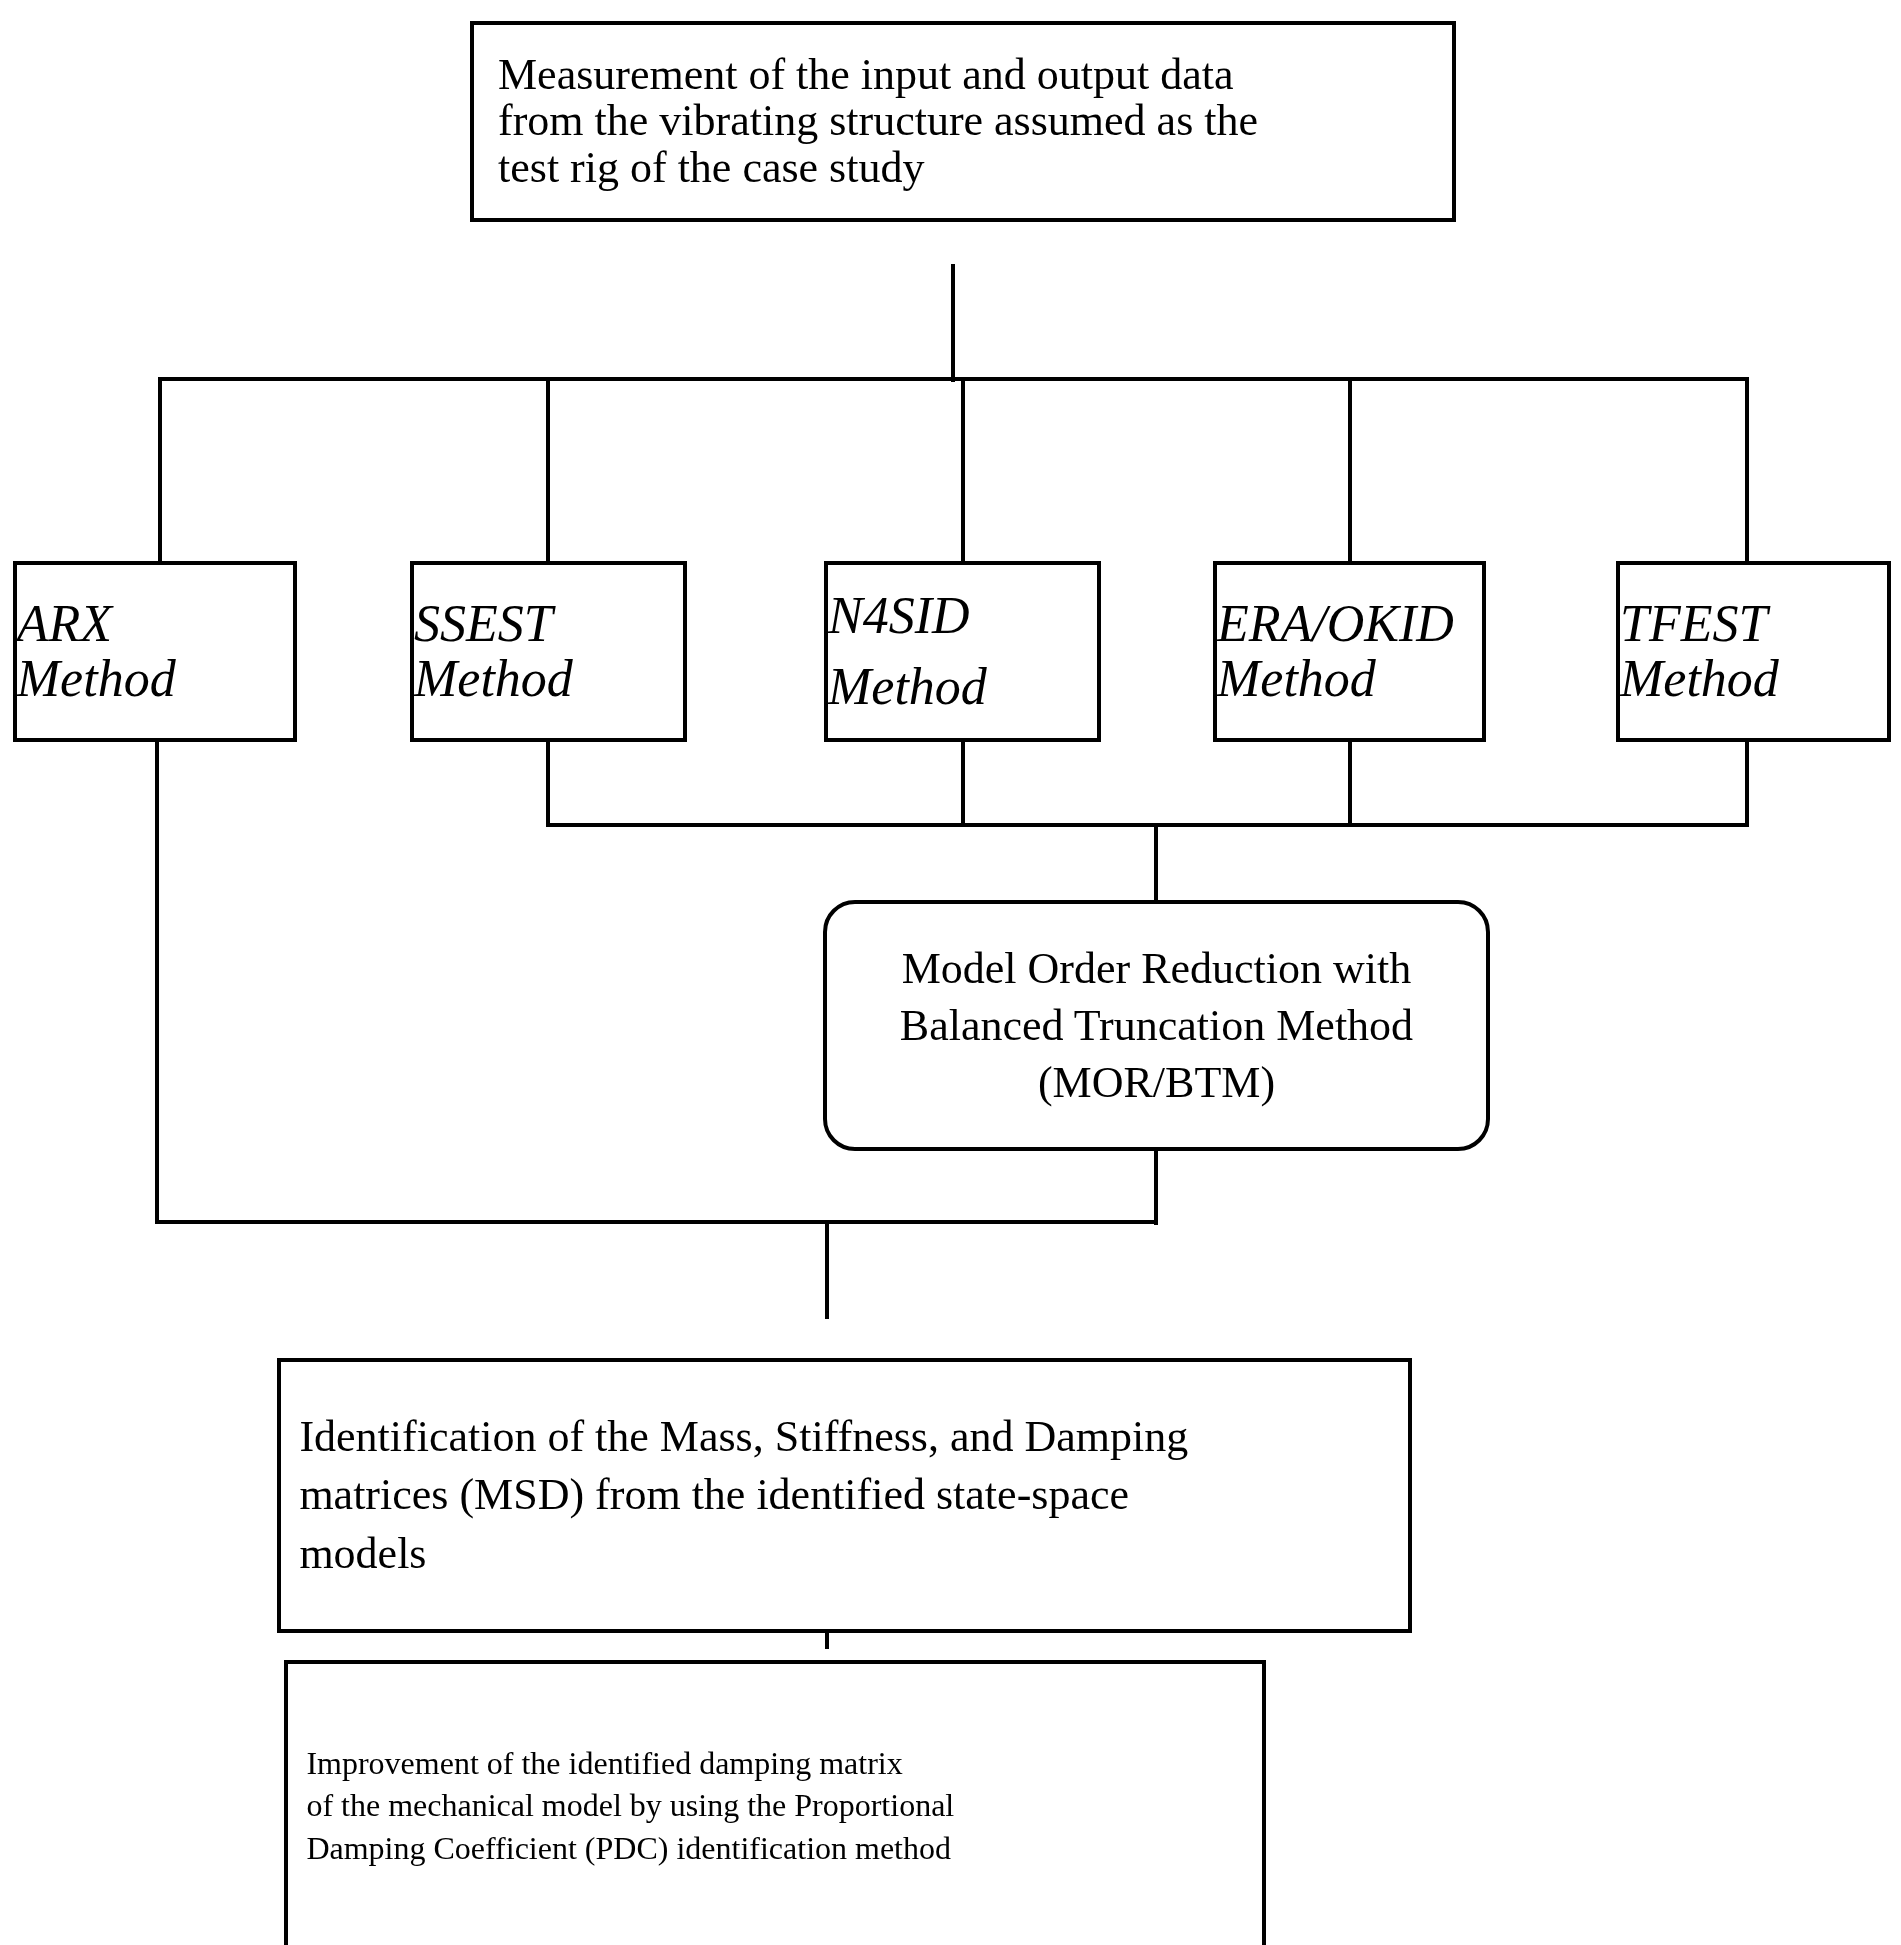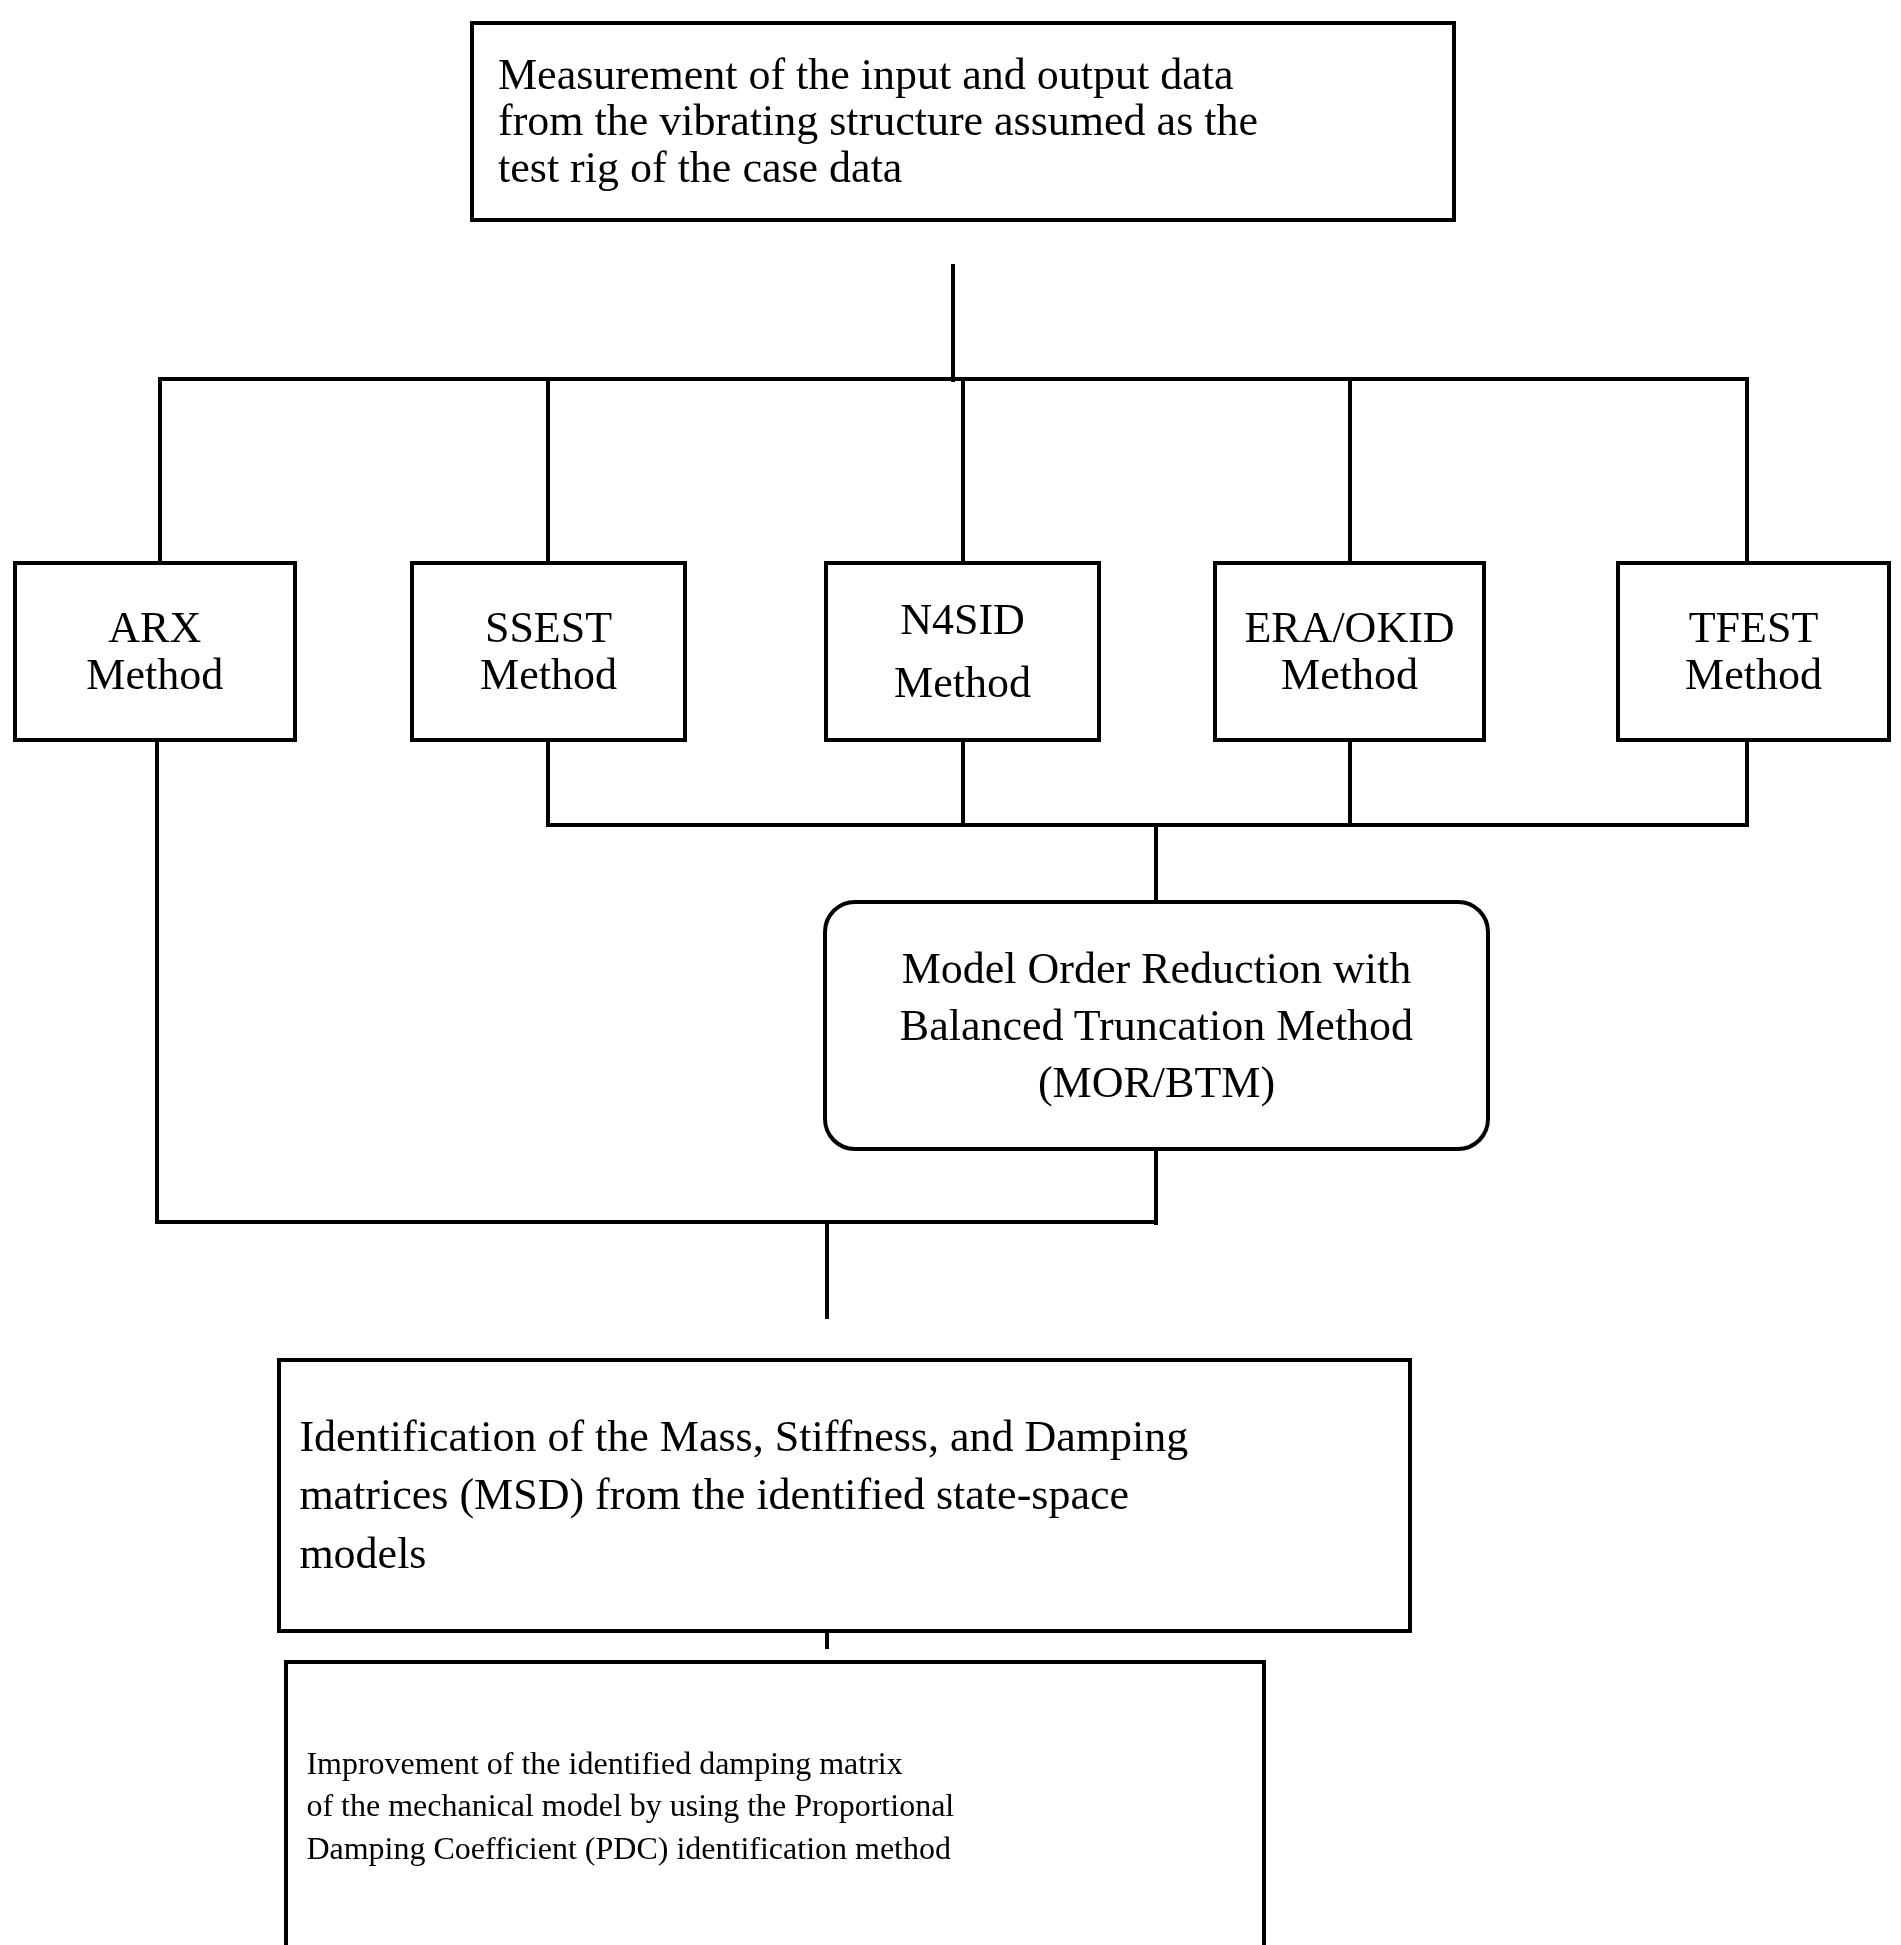--- a/index.html
+++ b/index.html
@@ -36,26 +36,27 @@
     top: 21px;
     width: 986px;
     height: 201px;
     padding: 0 0 0 24px;
     align-items: flex-start;
     font-size: 44px;
     line-height: 1.06;
   }
   
   .method-box {
-    align-items: center;
+    align-items: flex-start;
     text-align: center;
-    font-size: 44px;
+    font-size: 52px;
     line-height: 1.05;
     top: 561px;
     height: 181px;
+    font-style: italic;
   }
   #node-arx      { left: 12.8px;   width: 284px; }
   #node-ssest    { left: 410px;  width: 277px; }
   #node-n4sid    { left: 824px; width: 277px; gap: 16px; }
   #node-eraokid  { left: 1213px; width: 273px; }
   #node-tfest    { left: 1616px; width: 275px; }
 
   #node-mor {
     left: 823px;
     top: 900px;
@@ -127,21 +128,21 @@
 
   <div class="conn hline" style="left:155px; top:1220px; width:1003px;"></div>
 
   <div class="conn vline" style="left:825px; top:1220px; height:99px;"></div>
 
   <div class="conn vline" style="left:825px; top:1589px; height:60px;"></div>
 
   <div class="node" id="node-measurement">
     <span class="line">Measurement of the input and output data</span>
     <span class="line">from the vibrating structure assumed as the</span>
-    <span class="line">test rig of the case data</span>
+    <span class="line">test rig of the case study</span>
   </div>
 
   <div class="node method-box" id="node-arx">
     <span class="line">ARX</span>
     <span class="line">Method</span>
   </div>
 
   <div class="node method-box" id="node-ssest">
     <span class="line">SSEST</span>
     <span class="line">Method</span>

